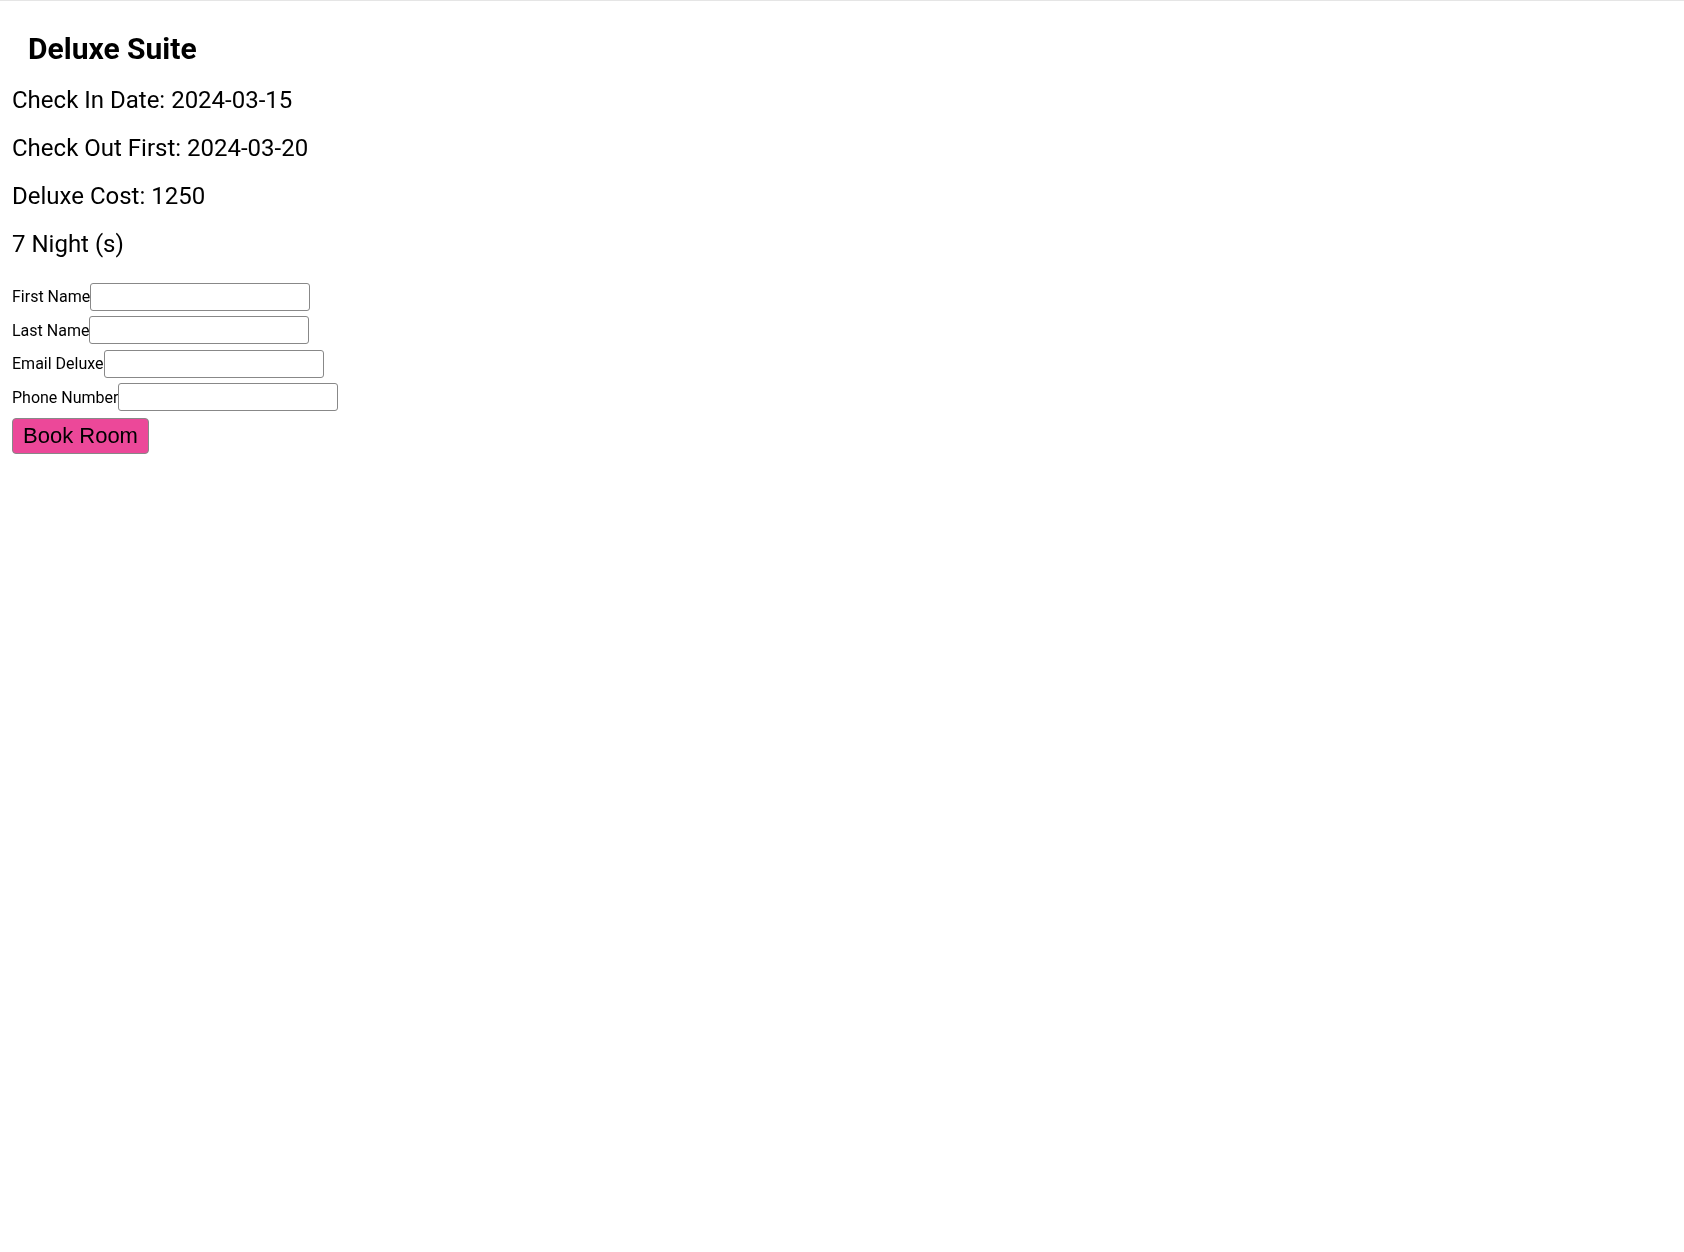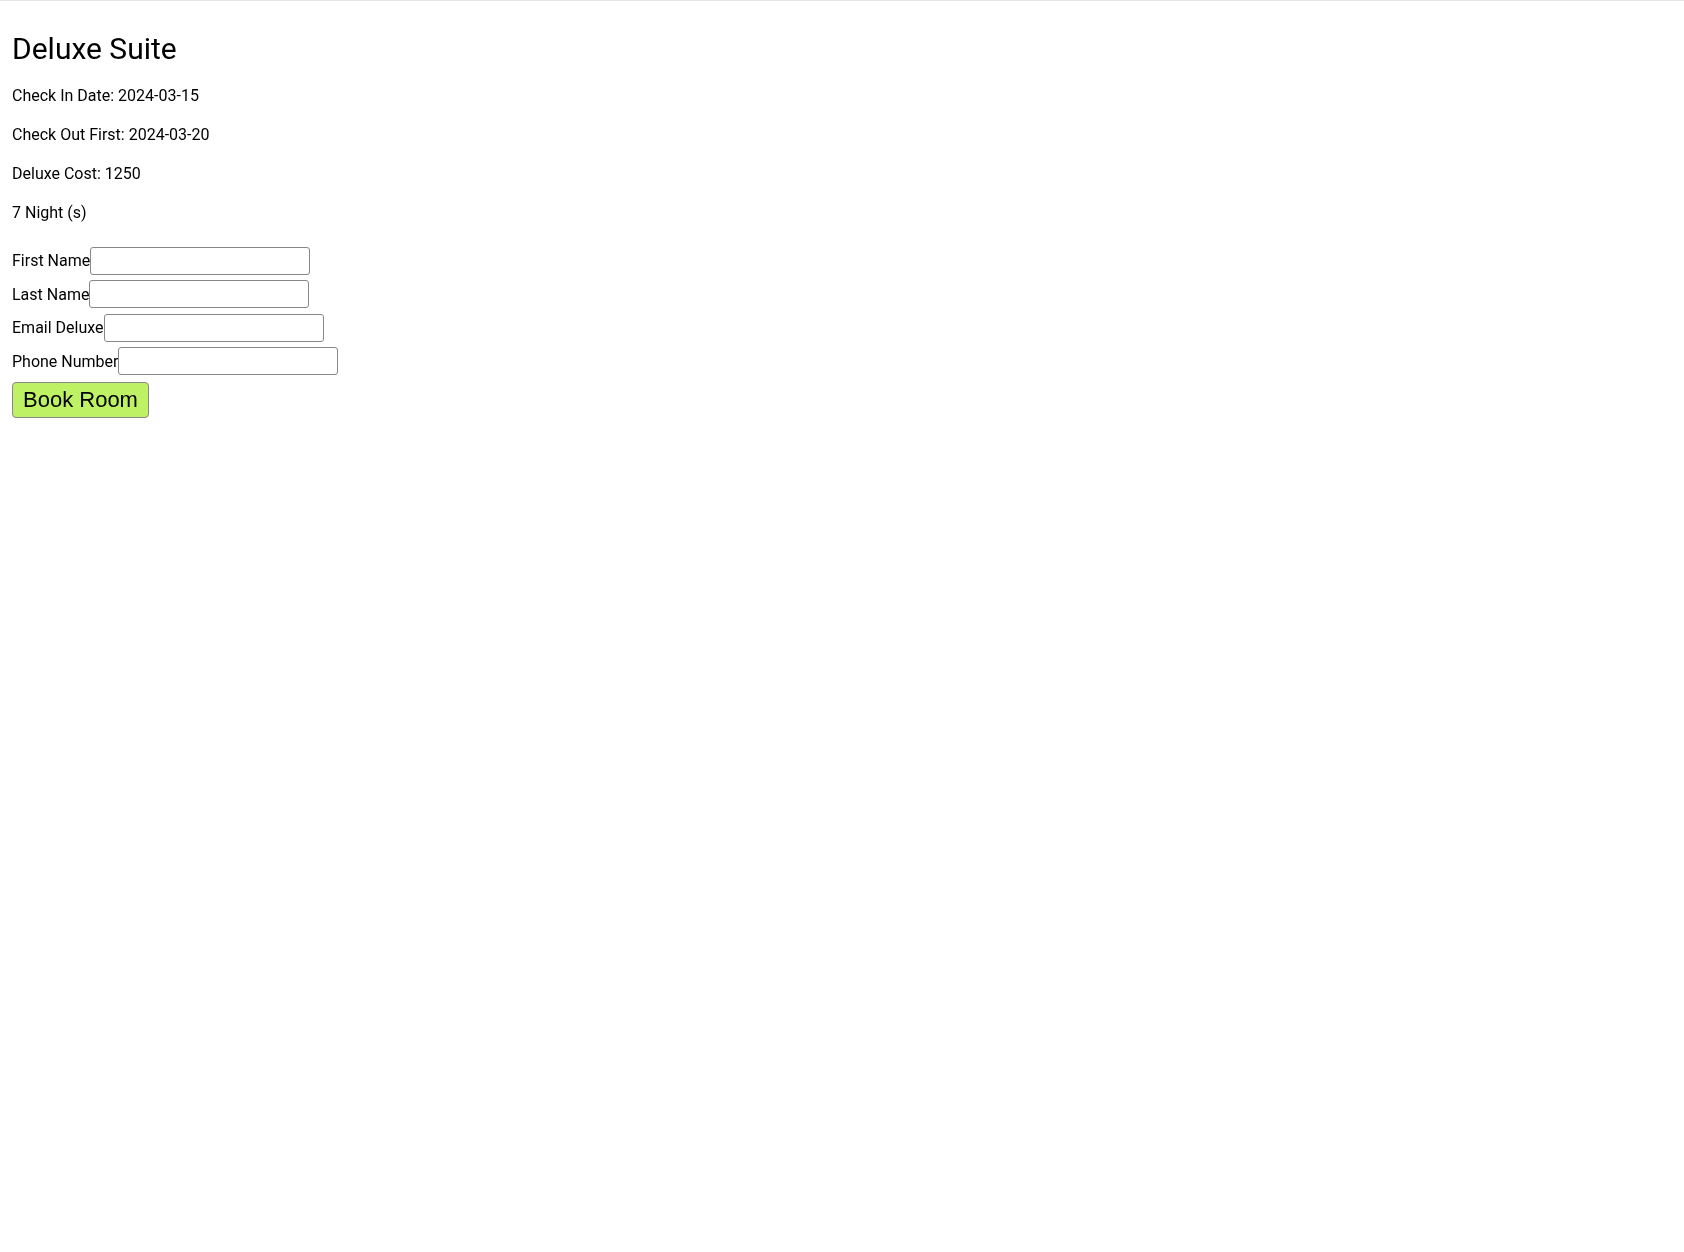--- a/index.html
+++ b/index.html
@@ -9,26 +9,26 @@
       font-family: -apple-system, BlinkMacSystemFont, "Segoe UI", Roboto, Helvetica, Arial, sans-serif;
       margin: 0;
       padding: 12px;
       font-size: 24px;
       color: #000;
       background: #fff;
       border-top: 1px solid #e5e5e5;
     }
     h2 {
       font-size: 30px;
-      font-weight: 400;
-      margin: 18px 0 20px 0;
+      font-weight: 700;
+      margin: 18px 0 20px 16px;
     }
     p {
       margin: 20px 0;
-      font-size: 16px;
+      font-size: 24px;
     }
     .form-row {
       margin: 0;
       line-height: 1.4;
       font-size: 24px;
     }
     .form-row label {
       font-size: 16px;
     }
     .form-row input[type="text"] {
@@ -40,21 +40,21 @@
       height: 28px;
       vertical-align: baseline;
       background: #fff;
     }
     button {
       margin-top: 6px;
       font-size: 22px;
       padding: 4px 10px;
       border: 1px solid #888;
       border-radius: 4px;
-      background: #bef264;
+      background: #ec4899;
       cursor: pointer;
     }
   </style>
 </head>
 <body>
 
 
 
 <h2>Deluxe Suite</h2>
 

